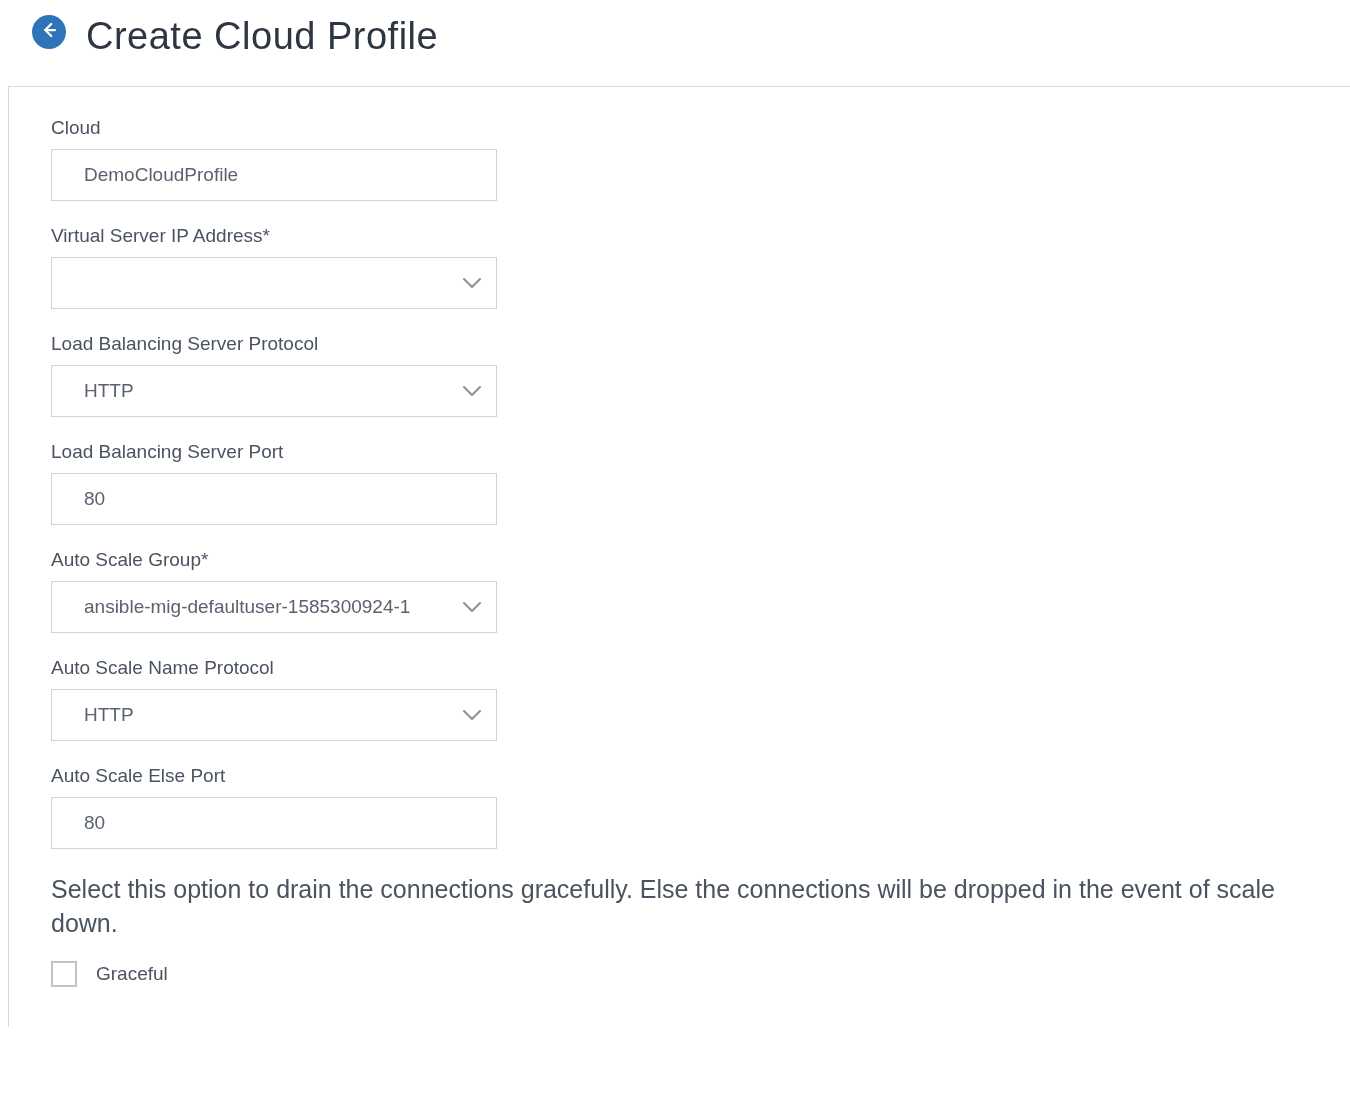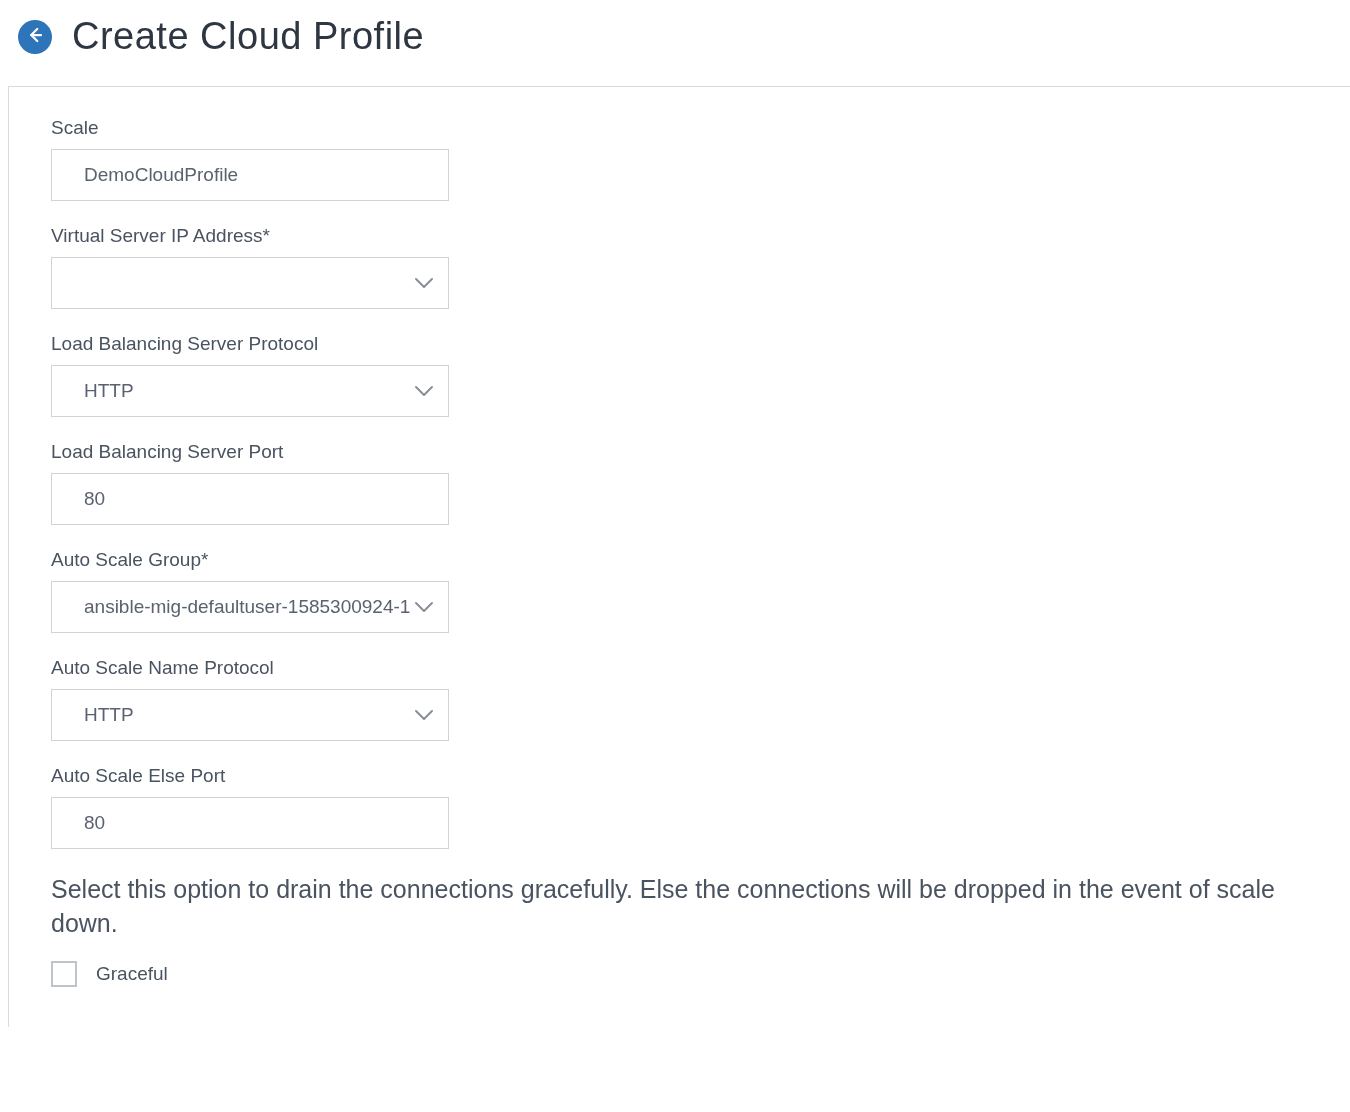--- a/index.html
+++ b/index.html
@@ -9,23 +9,22 @@
     }
     body {
       font-family: -apple-system, BlinkMacSystemFont, "Segoe UI", Helvetica, Arial, sans-serif;
       background: #ffffff;
       color: #333;
       width: 1350px;
       padding: 0;
     }
     .header-row {
       display: flex;
-      align-items: center;
       gap: 20px;
-      padding: 15px 18px 28px 18px;
+      padding: 15px 18px 28px 32px;
     }
     .back-circle {
       width: 34px;
       height: 34px;
       border-radius: 50%;
       background: #2d74b8;
       display: flex;
       align-items: center;
       justify-content: center;
       cursor: pointer;
@@ -53,21 +52,21 @@
     }
     .field-label {
       display: block;
       font-size: 19px;
       color: #4a5360;
       margin-bottom: 10px;
       font-weight: 400;
     }
     .input-box {
       position: relative;
-      width: 398px;
+      width: 446px;
       height: 52px;
       border: 1px solid #d0d3d7;
       display: flex;
       align-items: center;
       padding: 0 36px 0 32px;
       background: #fff;
     }
     .input-box input {
       border: none;
       outline: none;
@@ -137,21 +136,21 @@
         <line x1="7" y1="12" x2="20" y2="12"></line>
       </svg>
     </span>
   </div>
   <h1 class="page-title">Create Cloud Profile</h1>
 </div>
 
 <div class="form-panel">
 
   <div class="field">
-    <label class="field-label">Scale</label>
+    <label class="field-label">Cloud</label>
     <div class="input-box">
       <input type="text" value="DemoCloudProfile" style="">
     </div>
   </div>
 
   <div class="field">
     <label class="field-label">Virtual Server IP Address*</label>
     <div class="input-box select-box">
       <span class="chevron">
         <svg viewBox="0 0 20 12" fill="none" stroke="#8a8f97" stroke-width="2" stroke-linecap="round" stroke-linejoin="round">

